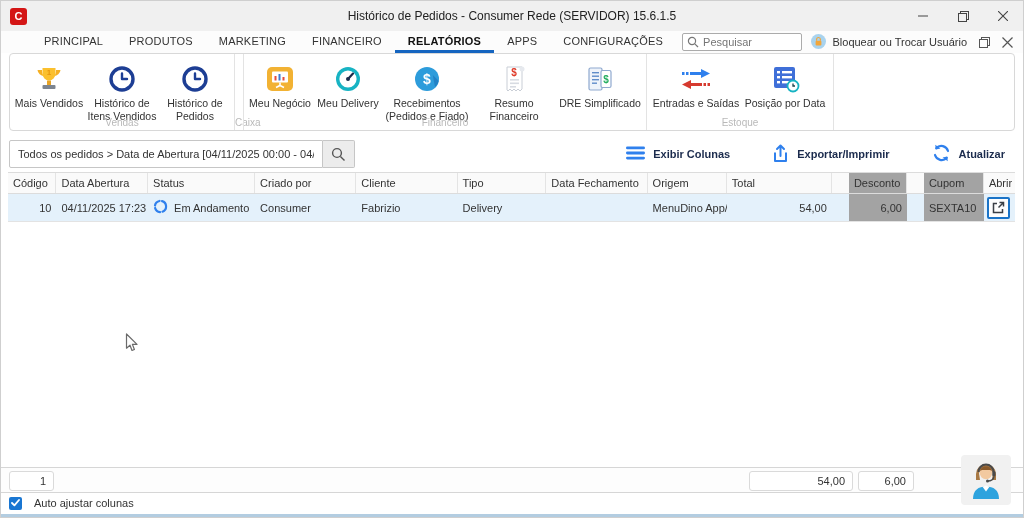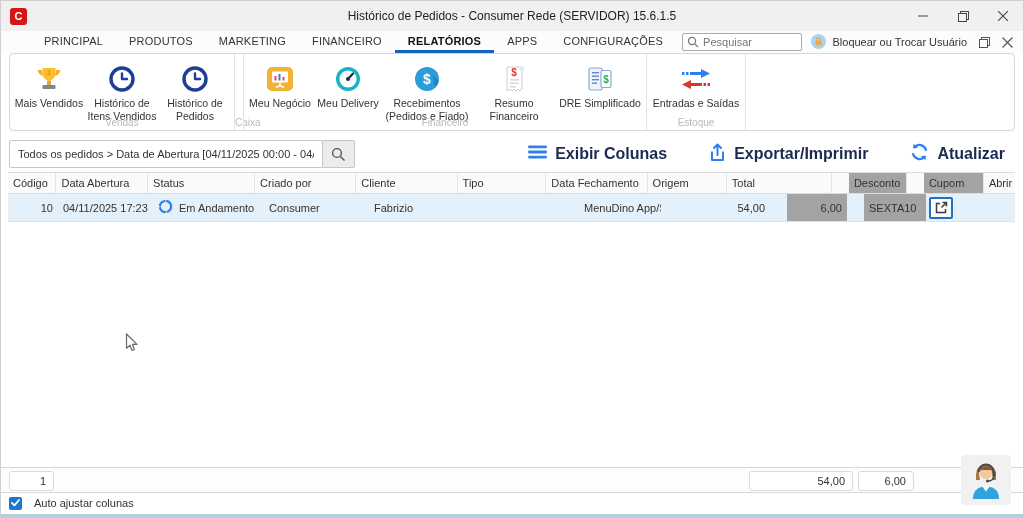--- a/index.html
+++ b/index.html
@@ -36,21 +36,21 @@
   .ritem .ric { height:34px; display:flex; align-items:center; justify-content:center; }
   .ritem .rlabel { font-size:10.5px; line-height:1.2; text-align:center; color:#333; margin-top:1px; }
   .rg-fill { flex:1; }
 
   
   .filterrow { height:30px; margin:8px 8px 0 8px; display:flex; align-items:center; flex:0 0 auto; }
   .filter-box { display:flex; height:28px; }
   .filter-box input { width:314px; height:28px; border:1px solid #c6c6c6; border-radius:2px 0 0 2px; padding:0 8px; font-size:11px; color:#333; outline:none; background:#fff; font-family:"Liberation Sans",sans-serif; }
   .filter-search-btn { width:32px; height:28px; border:1px solid #c6c6c6; border-left:none; border-radius:0 2px 2px 0; background:#ececec; display:flex; align-items:center; justify-content:center; }
   .filter-actions { margin-left:auto; display:flex; align-items:center; gap:42px; padding-right:10px; }
-  .faction { display:flex; align-items:center; gap:8px; font-size:16px; font-weight:bold; color:#1b2b4d; cursor:default; }
+  .faction { display:flex; align-items:center; gap:8px; font-size:11px; font-weight:bold; color:#1b2b4d; cursor:default; }
 
   
   .grid { flex:1 1 auto; display:flex; flex-direction:column; margin:3px 8px 0 7px; position:relative; }
   .grid-header { display:flex; height:22px; background:#fafafa; border-top:1px solid #dcdcdc; border-bottom:1px solid #dcdcdc; flex:0 0 auto; }
   .hcell { display:flex; align-items:center; padding:0 5px; font-size:11px; color:#333; border-right:1px solid #e4e4e4; overflow:hidden; white-space:nowrap; }
   .grid-row { display:flex; height:28px; background:#e4f1fb; border-bottom:1px solid #e3e3e3; flex:0 0 auto; }
   .dcell { display:flex; align-items:center; padding:0 5px; font-size:11px; color:#333; overflow:hidden; white-space:nowrap; }
   .c0{width:50px;} .c1{width:95px;} .c2{width:111px;} .c3{width:105px;} .c4{width:105px;} .c5{width:92px;}
   .c6{width:105px;} .c7{width:82px;} .c8{width:109px;} .c9{width:60px;} .c10{width:62px;} .c11{width:32px; border-right:none;}
   .ra { justify-content:flex-end; }
@@ -261,20 +261,36 @@
               <rect x="7" y="7" width="2.5" height="3" fill="#2f80ed"></rect>
             <rect x="11" y="7" width="11" height="3" fill="#2f80ed"></rect>
             <path d="M22 4 L31 8.5 L22 13z" fill="#2f80ed"></path>
             <rect x="28.5" y="18" width="2.5" height="3" fill="#d63a2f"></rect>
               <rect x="24.5" y="18" width="2.5" height="3" fill="#d63a2f"></rect>
             <rect x="12" y="18" width="11" height="3" fill="#d63a2f"></rect>
             <path d="M12 15 L3 19.5 L12 24z" fill="#d63a2f"></path>
           </svg>
         </span>
         <span class="rlabel">Entradas e Saídas</span>
+      </div>
+      <div class="ritem" style="width:88px">
+        <span class="ric">
+          <svg width="32" height="30" viewBox="0 0 32 30">
+            <rect x="5" y="3" width="21" height="21" rx="2" fill="#3f6fd8"></rect>
+            <rect x="8" y="7" width="3" height="2.4" fill="#fff"></rect>
+              <rect x="13" y="7" width="10" height="2.4" fill="#fff"></rect>
+            <rect x="8" y="12" width="3" height="2.4" fill="#fff"></rect>
+              <rect x="13" y="12" width="10" height="2.4" fill="#fff"></rect>
+            <rect x="8" y="17" width="3" height="2.4" fill="#fff"></rect>
+              <rect x="13" y="17" width="7" height="2.4" fill="#fff"></rect>
+            <circle cx="24" cy="22" r="5.5" fill="#fff" stroke="#17b3c3" stroke-width="1.8"></circle>
+            <path d="M24 19.5 V22 h2" stroke="#17424a" stroke-width="1.3" fill="none"></path>
+          </svg>
+        </span>
+        <span class="rlabel">Posição por Data</span>
       </div>
       <div class="rgroup-label">Estoque</div>
     </div>
 
     <div class="rgroup rg-fill"></div>
   </div>
 
   <div class="filterrow">
     <div class="filter-box">
       <input readonly="" value="Todos os pedidos &gt; Data de Abertura [04/11/2025 00:00 - 04/11/2025 23:59]" style="">
@@ -341,20 +357,21 @@
       <div class="dcell c2 status-cell">
         <span>
           <svg width="15" height="15" viewBox="0 0 15 15">
               <circle cx="7.5" cy="7.5" r="5.6" fill="none" stroke="#2f80ed" stroke-width="2.2" stroke-dasharray="6.5 2.6" stroke-linecap="round"></circle>
             </svg>
         </span>
         <span>Em Andamento</span>
       </div>
       <div class="dcell c3">Consumer</div>
       <div class="dcell c4">Fabrizio</div>
+      <div class="dcell c5">Delivery</div>
       <div class="dcell c6"></div>
       <div class="dcell c7">MenuDino App/Site</div>
       <div class="dcell c8 ra">54,00</div>
       <div class="dcell c9 ra hl">6,00</div>
       <div class="dcell c10 hl">SEXTA10</div>
       <div class="dcell c11">
         <div class="open-btn">
           <svg width="13" height="13" viewBox="0 0 13 13">
               <path d="M5 2.5 H1.5 V11.5 H10.5 V8" fill="none" stroke="#3a3f46" stroke-width="1.5"></path>
               <path d="M6.5 6.5 L11.5 1.5 M7.5 1.5 H11.5 V5.5" fill="none" stroke="#3a3f46" stroke-width="1.5"></path>

